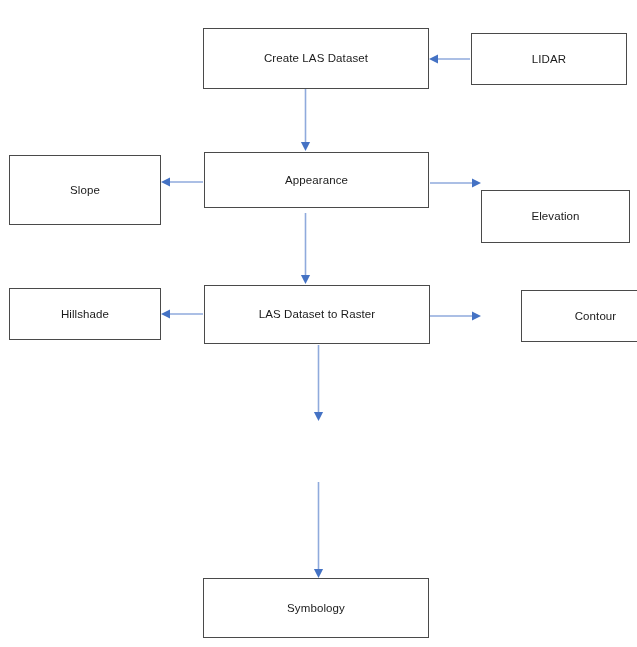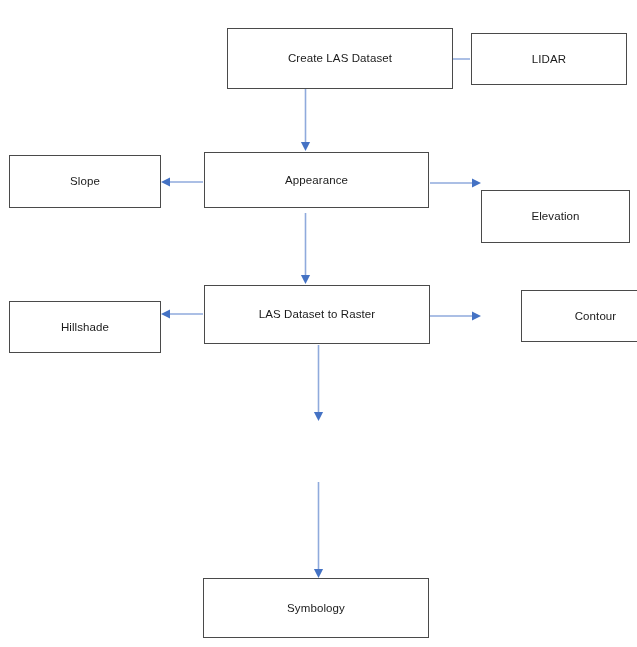--- a/index.html
+++ b/index.html
@@ -31,27 +31,27 @@
     font-size: 11.5px;
     line-height: 1.25;
     letter-spacing: 0.1px;
     font-family: "Liberation Sans", sans-serif;
   }
   .node .node-label {
     display: block;
     padding: 0 6px;
   }
   
-  #node-create-las-dataset { left: 203px; top: 28px;  width: 226px; height: 61px; margin-left: 24px; }
+  #node-create-las-dataset { left: 203px; top: 28px;  width: 226px; height: 61px; }
   #node-lidar             { left: 471px; top: 33px;  width: 156px; height: 52px; }
   #node-appearance        { left: 204px; top: 152px; width: 225px; height: 56px; }
-  #node-slope             { left: 9px;   top: 155px; width: 152px; height: 53px; }
+  #node-slope             { left: 9px;   top: 155px; width: 152px; height: 70px; }
   #node-elevation         { left: 481px; top: 157px; width: 149px; height: 53px; margin-top: 33px; }
   #node-las-dataset-to-raster { left: 204px; top: 285px; width: 226px; height: 59px; }
-  #node-hillshade         { left: 9px;   top: 288px; width: 152px; height: 52px; margin-top: 13px; }
+  #node-hillshade         { left: 9px;   top: 288px; width: 152px; height: 52px; }
   #node-contour           { left: 481px; top: 290px; width: 149px; height: 52px; margin-left: 40px; }
   #node-contours-with-barriers { left: 206px; top: 421px; width: 224px; height: 60px; }
   #node-symbology         { left: 203px; top: 578px; width: 226px; height: 60px; }
 
   #connector-layer {
     position: absolute;
     left: 0;
     top: 0;
     width: 637px;
     height: 647px;

